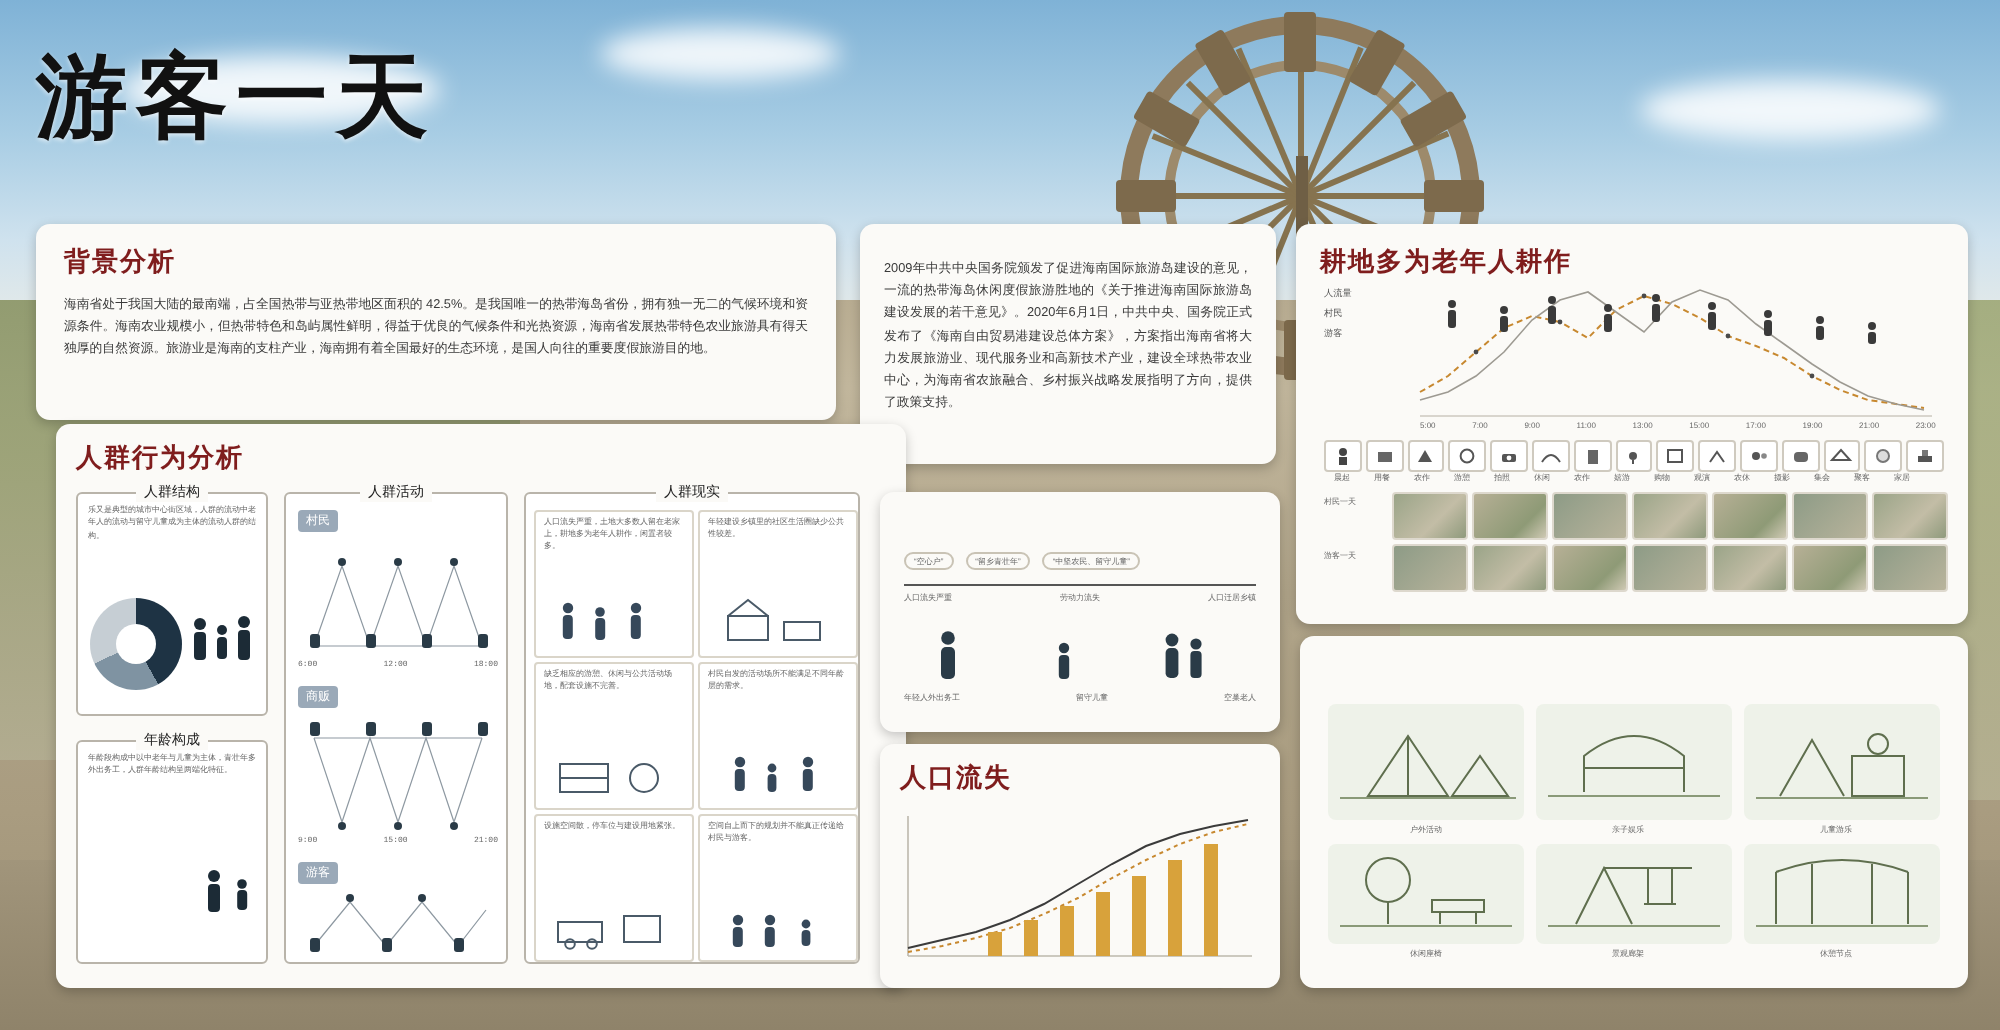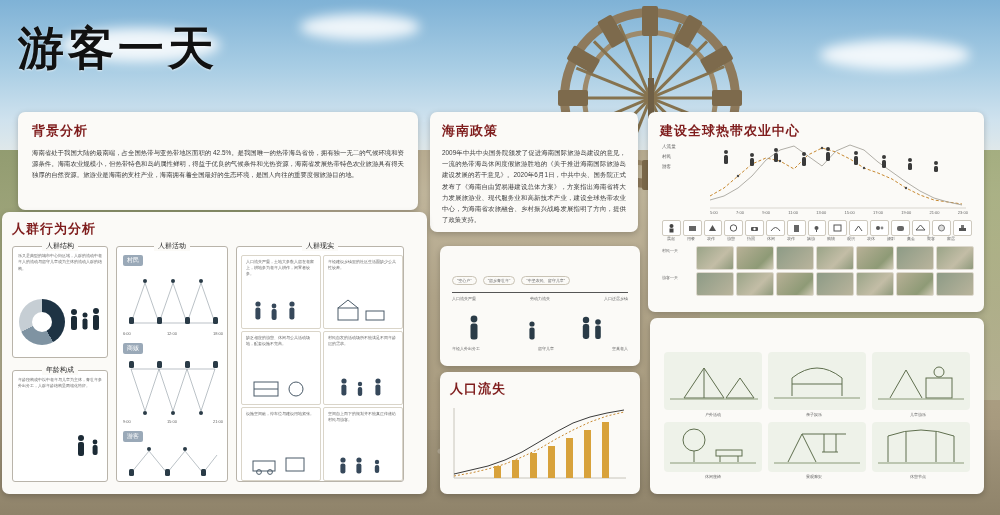--- a/index.html
+++ b/index.html
@@ -161,26 +161,25 @@
 </div>
 
 <div class="title">游客一天</div>
 
 <div class="panel" style="left:18px;top:112px;width:400px;height:98px;padding:10px 14px;">
   <div class="panel-title">背景分析</div>
   <div class="body-text" style="margin-top:7px;">海南省处于我国大陆的最南端，占全国热带与亚热带地区面积的 42.5%。是我国唯一的热带海岛省份，拥有独一无二的气候环境和资源条件。海南农业规模小，但热带特色和岛屿属性鲜明，得益于优良的气候条件和光热资源，海南省发展热带特色农业旅游具有得天独厚的自然资源。旅游业是海南的支柱产业，海南拥有着全国最好的生态环境，是国人向往的重要度假旅游目的地。</div>
 </div>
 
 <div class="panel" style="left:430px;top:112px;width:208px;height:120px;padding:10px 12px;">
-  <div class="panel-title">海南政策</div>
   <div class="body-text" style="margin-top:7px;">2009年中共中央国务院颁发了促进海南国际旅游岛建设的意见，一流的热带海岛休闲度假旅游胜地的《关于推进海南国际旅游岛建设发展的若干意见》。2020年6月1日，中共中央、国务院正式发布了《海南自由贸易港建设总体方案》，方案指出海南省将大力发展旅游业、现代服务业和高新技术产业，建设全球热带农业中心，为海南省农旅融合、乡村振兴战略发展指明了方向，提供了政策支持。</div>
 </div>
 
 <div class="panel" style="left:648px;top:112px;width:336px;height:200px;padding:10px 12px;">
-  <div class="panel-title">建设全球热带农业中心</div>
+  <div class="panel-title">耕地多为老年人耕作</div>
 
   <div style="position:absolute;left:14px;top:32px;width:40px;">
     <div class="tiny" style="margin-bottom:3px;">人流量</div>
     <div class="tiny" style="margin-bottom:3px;">村民</div>
     <div class="tiny">游客</div>
   </div>
 
   <svg width="256" height="70" viewBox="0 0 256 70" style="position:absolute;left:62px;top:26px;">
     <polyline points="0,58 14,50 28,38 42,26 56,20 70,23 84,31 98,17 112,10 126,14 140,21 154,30 168,35 182,41 196,50 210,57 224,62 238,64 252,66" fill="none" stroke="#c7882f" stroke-width="1" stroke-dasharray="3 2"></polyline>
     <polyline points="0,62 14,58 28,50 42,38 56,22 70,12 84,8 98,18 112,28 126,13 140,7 154,12 168,24 182,34 196,44 210,53 224,60 238,64 252,67" fill="none" stroke="#9d9a92" stroke-width="0.8"></polyline>
@@ -351,21 +350,21 @@
     <div class="photo c" style="width:36px;height:22px;"></div>
     <div class="photo" style="width:36px;height:22px;"></div>
     <div class="photo b" style="width:36px;height:22px;"></div>
     <div class="photo c" style="width:36px;height:22px;"></div>
     <div class="photo" style="width:36px;height:22px;"></div>
     <div class="photo b" style="width:36px;height:22px;"></div>
     <div class="photo c" style="width:36px;height:22px;"></div>
   </div>
 </div>
 
-<div class="panel" style="left:2px;top:212px;width:425px;height:282px;padding:8px 10px;">
+<div class="panel" style="left:28px;top:212px;width:425px;height:282px;padding:8px 10px;font-family:Liberation Mono, monospace;">
   <div class="panel-title">人群行为分析</div>
 
   <div class="sub-box" style="left:10px;top:34px;width:96px;height:112px;">
     <span class="sub-label">人群结构</span>
     <div class="tinier" style="padding:6px 5px 0 5px;line-height:1.6;">乐又是典型的城市中心街区域，人群的流动中老年人的流动与留守儿童成为主体的流动人群的结构。</div>
     <div style="position:absolute;left:6px;top:52px;width:46px;height:46px;border-radius:50%;background:conic-gradient(#1e3344 0 42%,#7f93a2 42% 68%,#c6ced4 68% 100%);">
       <div style="position:absolute;left:13px;top:13px;width:20px;height:20px;border-radius:50%;background:#fff;"></div>
     </div>
     <svg style="position:absolute;left:56px;top:58px;" width="36" height="34">
       <g fill="#1c2b36">

